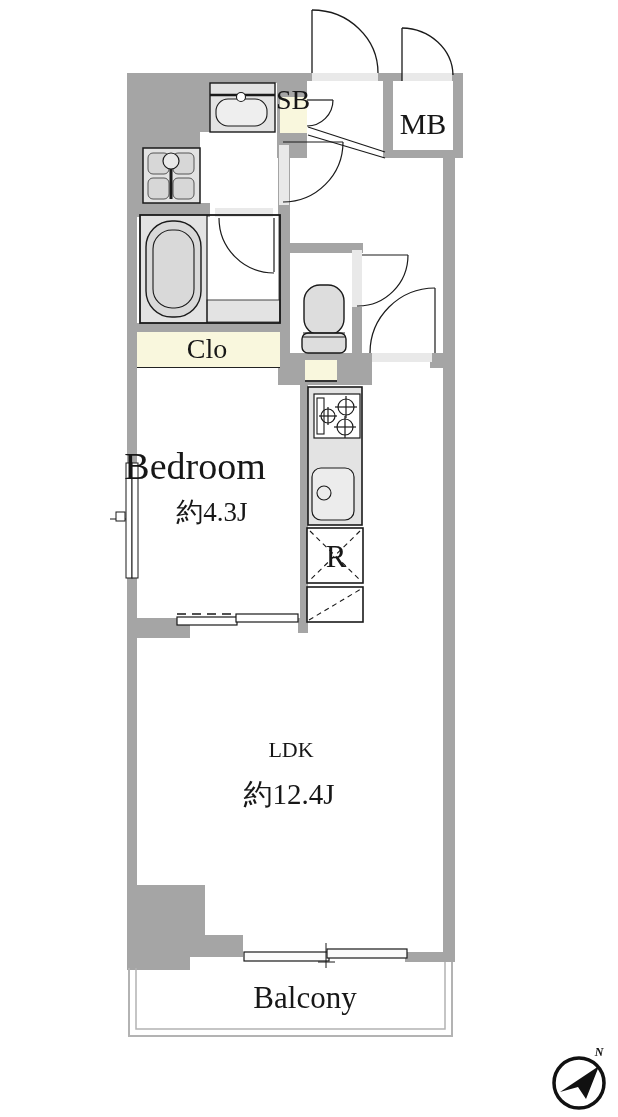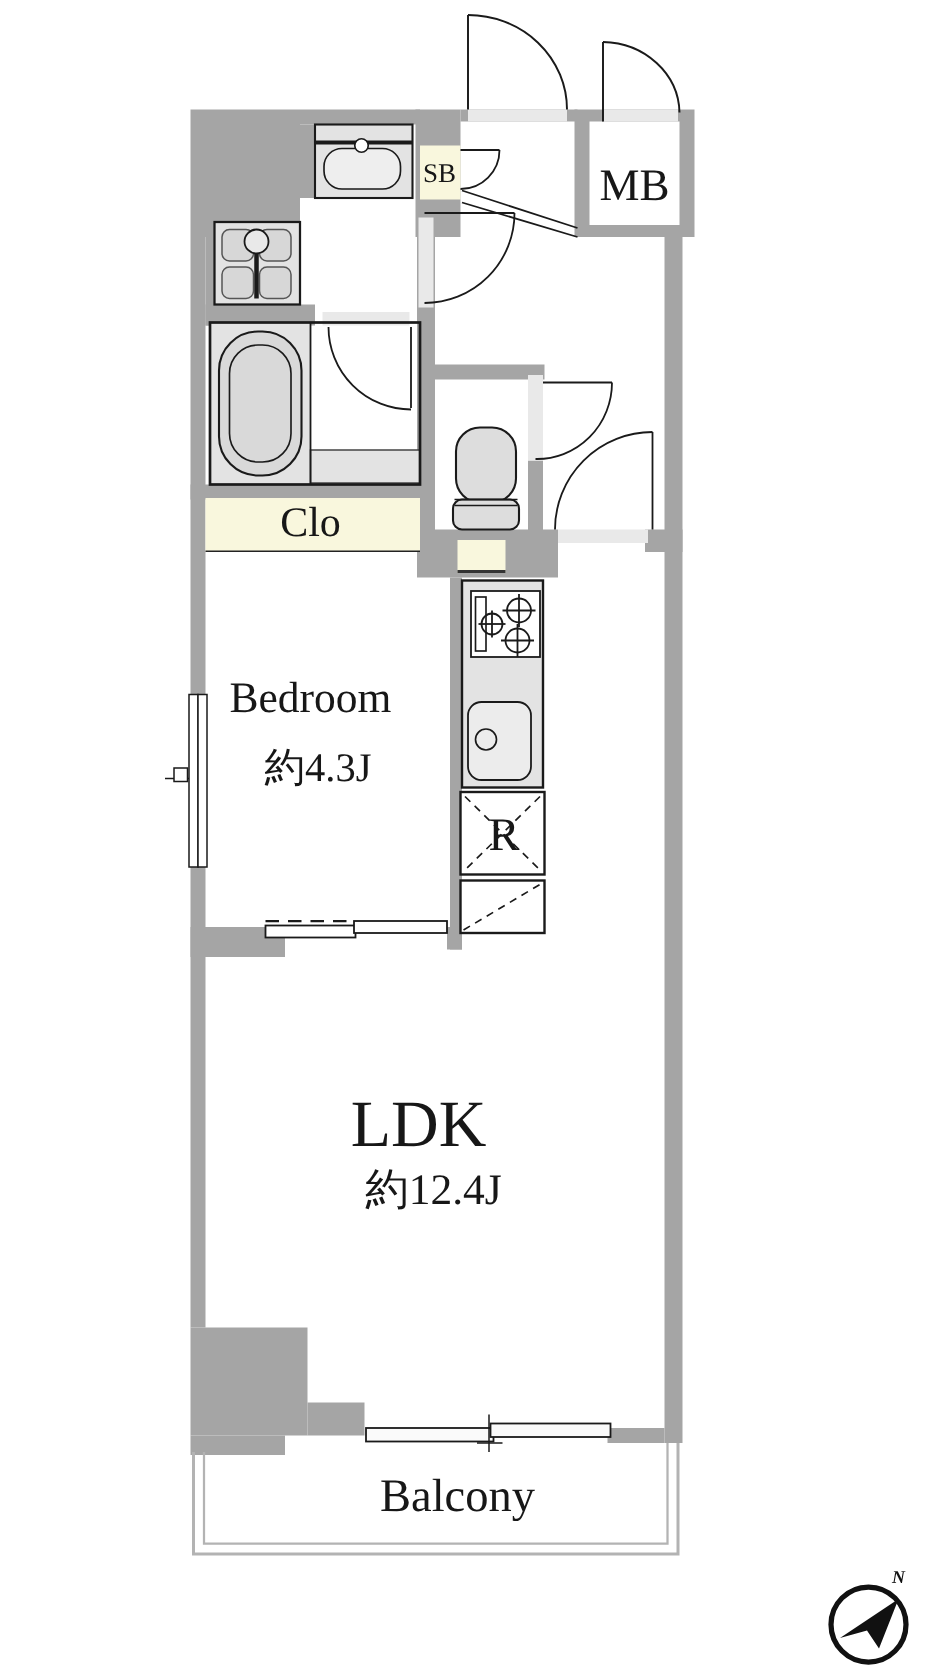--- a/index.html
+++ b/index.html
@@ -190,24 +190,24 @@
       <path d="M129,968 L129,1036 L452,1036 L452,962" stroke-width="2"></path>
       <path d="M136,968 L136,1029 L445,1029 L445,962" stroke-width="1.5"></path>
     </g>
 
     <g>
       <circle cx="579" cy="1083" r="25" fill="#ffffff" stroke="#111" stroke-width="3.5"></circle>
       <polygon points="599,1066 586,1099 578,1087 560,1092" fill="#111"></polygon>
     </g>
   </svg>
 
-  <span class="lbl" style="left:293px;top:115px;font-size:18px">SB</span>
+  <span class="lbl" style="left:293px;top:100px;font-size:28px">SB</span>
   <span class="lbl" style="left:423px;top:124px;font-size:30px">MB</span>
   <span class="lbl" style="left:207px;top:349px;font-size:28px">Clo</span>
-  <span class="lbl" style="left:207px;top:466px;font-size:29px">Bedroom</span>
+  <span class="lbl" style="left:195px;top:466px;font-size:38px">Bedroom</span>
   <span class="lbl" style="left:212px;top:512px;font-size:27px">約4.3J</span>
   <span class="lbl" style="left:336px;top:556px;font-size:31px">R</span>
-  <span class="lbl" style="left:279px;top:750px;font-size:44px">LDK</span>
+  <span class="lbl" style="left:291px;top:750px;font-size:22px">LDK</span>
   <span class="lbl" style="left:289px;top:794px;font-size:29px">約12.4J</span>
   <span class="lbl" style="left:305px;top:997px;font-size:31px">Balcony</span>
 
   <span class="north" style="left:599px;top:1052px">N</span>
 </div>
 
 </body></html>

